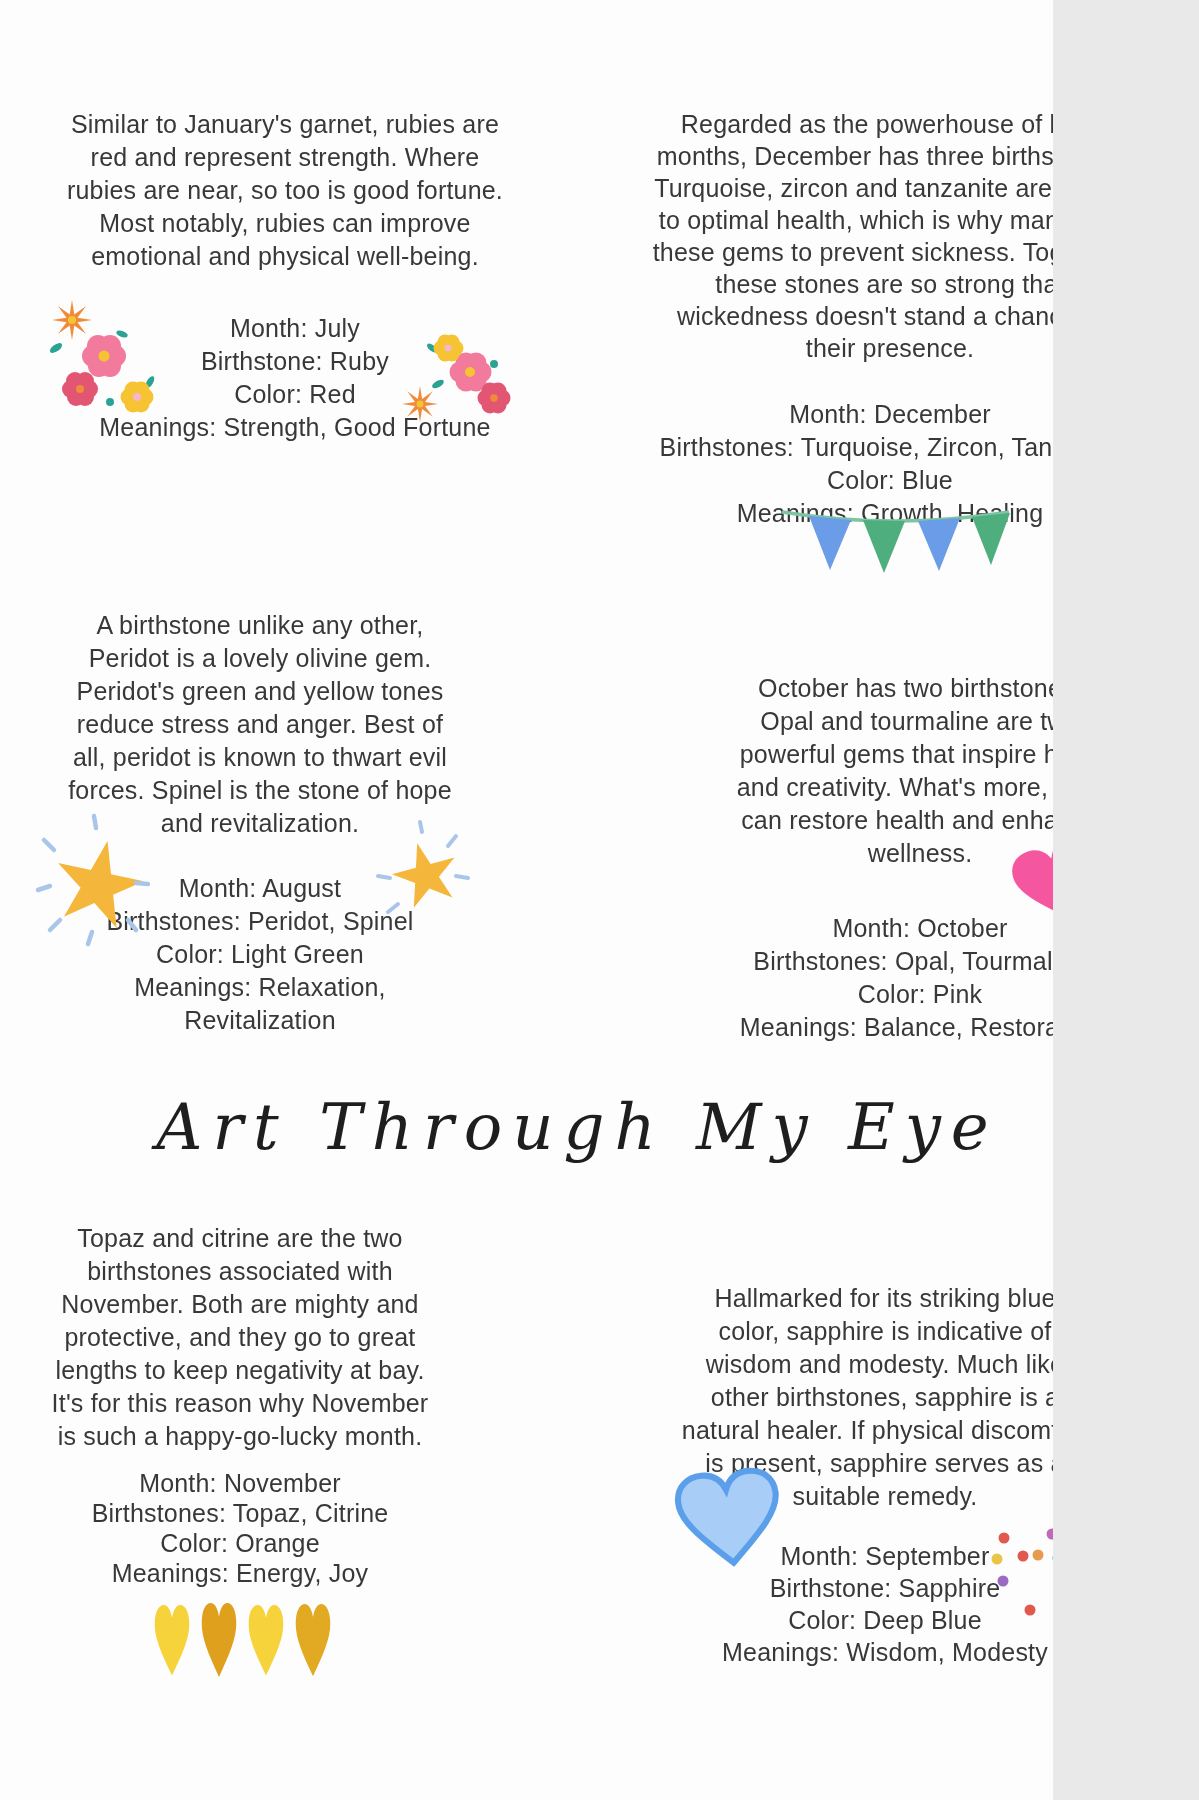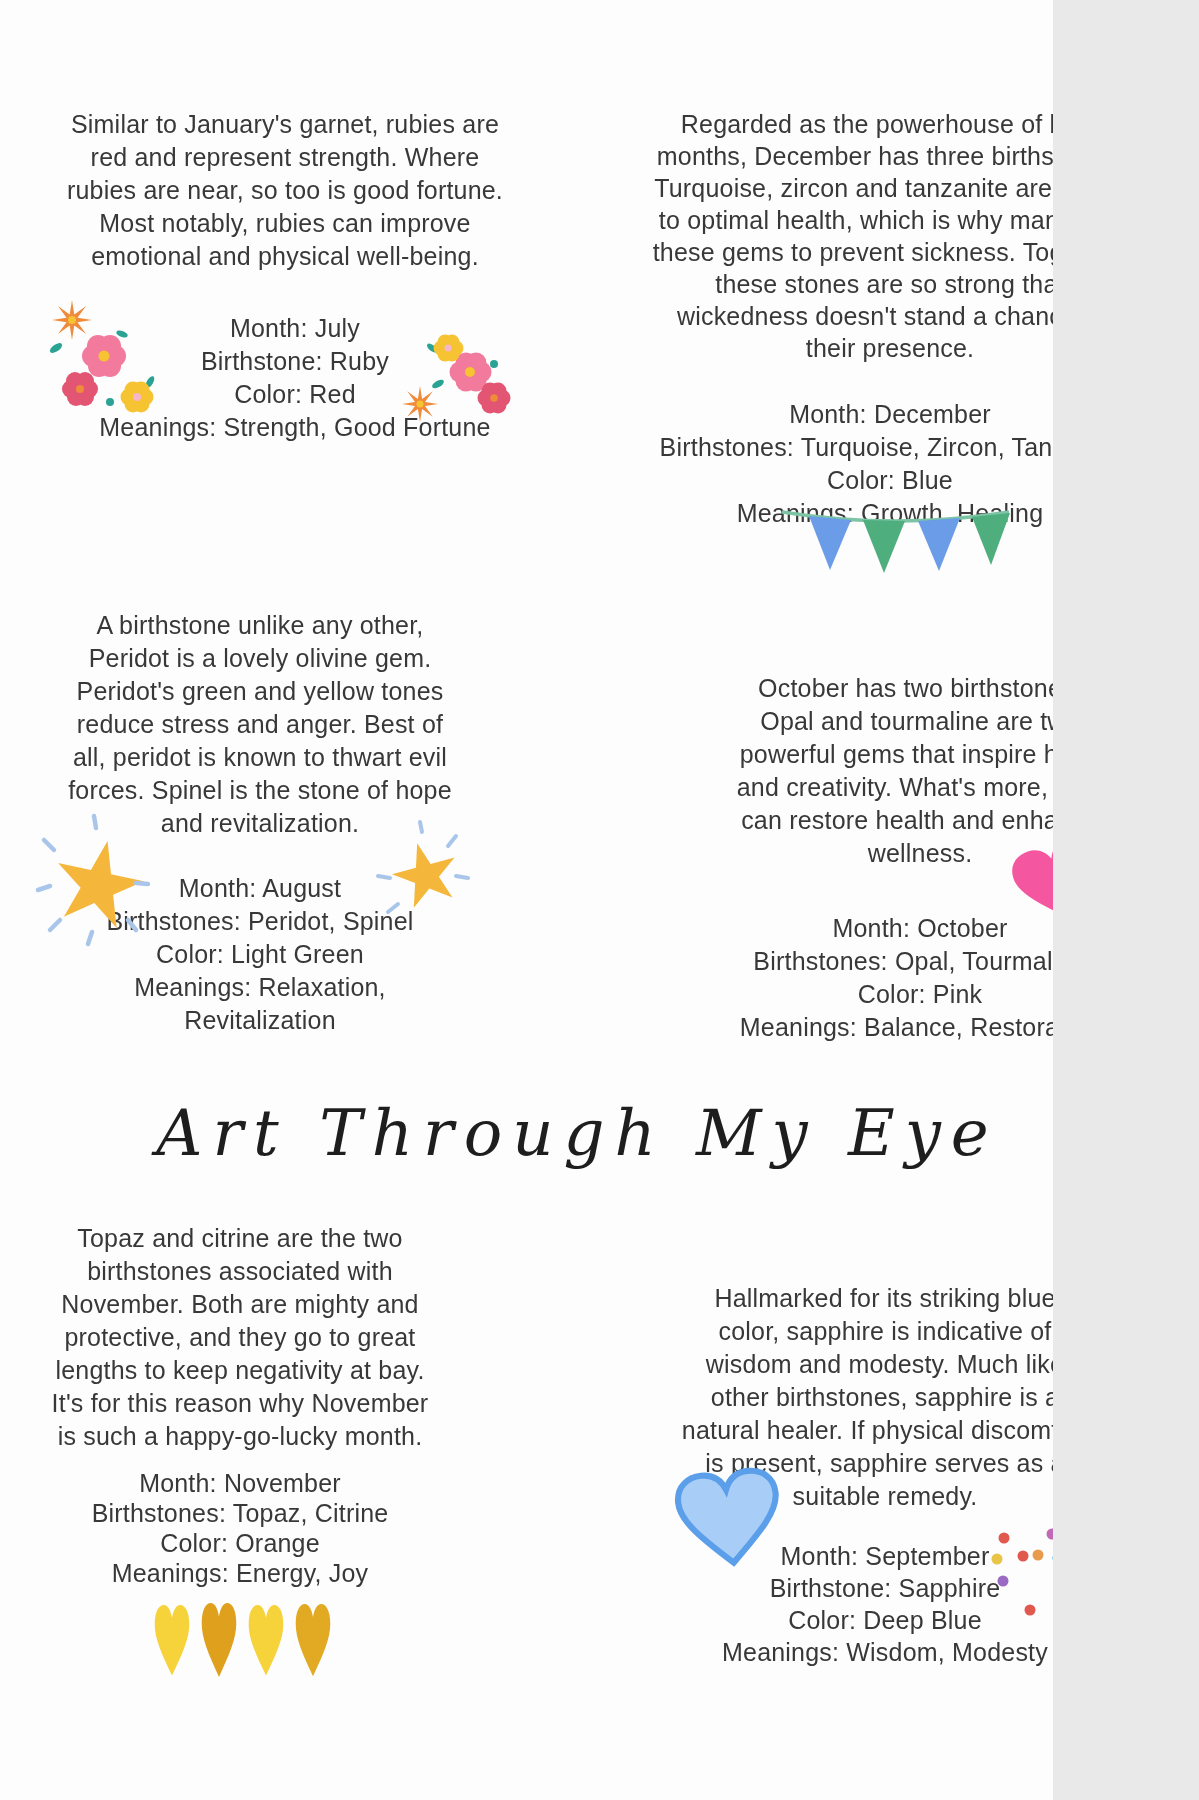--- a/index.html
+++ b/index.html
@@ -184,21 +184,21 @@
 Birthstones: Opal, Tourmaline
 Color: Pink
 Meanings: Balance, Restoration</div>
 
   <svg style="left:1015px; top:842px;" width="88" height="80" viewBox="0 0 100 88">
     <g transform="rotate(-18 50 44)">
       <path d="M50,88 C20,60 2,42 2,24 C2,8 14,0 27,0 C38,0 46,6 50,16 C54,6 62,0 73,0 C86,0 98,8 98,24 C98,42 80,60 50,88 Z" fill="#f4579f"></path>
     </g>
   </svg>
 
-  <div class="title" style="top:1090px; left:0px; width:1155px;margin-top:6px;">Art Through My Eye</div>
+  <div class="title" style="top:1090px; left:0px; width:1155px;">Art Through My Eye</div>
 
   <div class="textblock" style="top:1222px; left:0px; width:480px;">Topaz and citrine are the two
 birthstones associated with
 November. Both are mighty and
 protective, and they go to great
 lengths to keep negativity at bay.
 It's for this reason why November
 is such a happy-go-lucky month.</div>
   <div class="textblock" style="top:1468px; left:0px; width:480px; line-height:30px;">Month: November
 Birthstones: Topaz, Citrine

